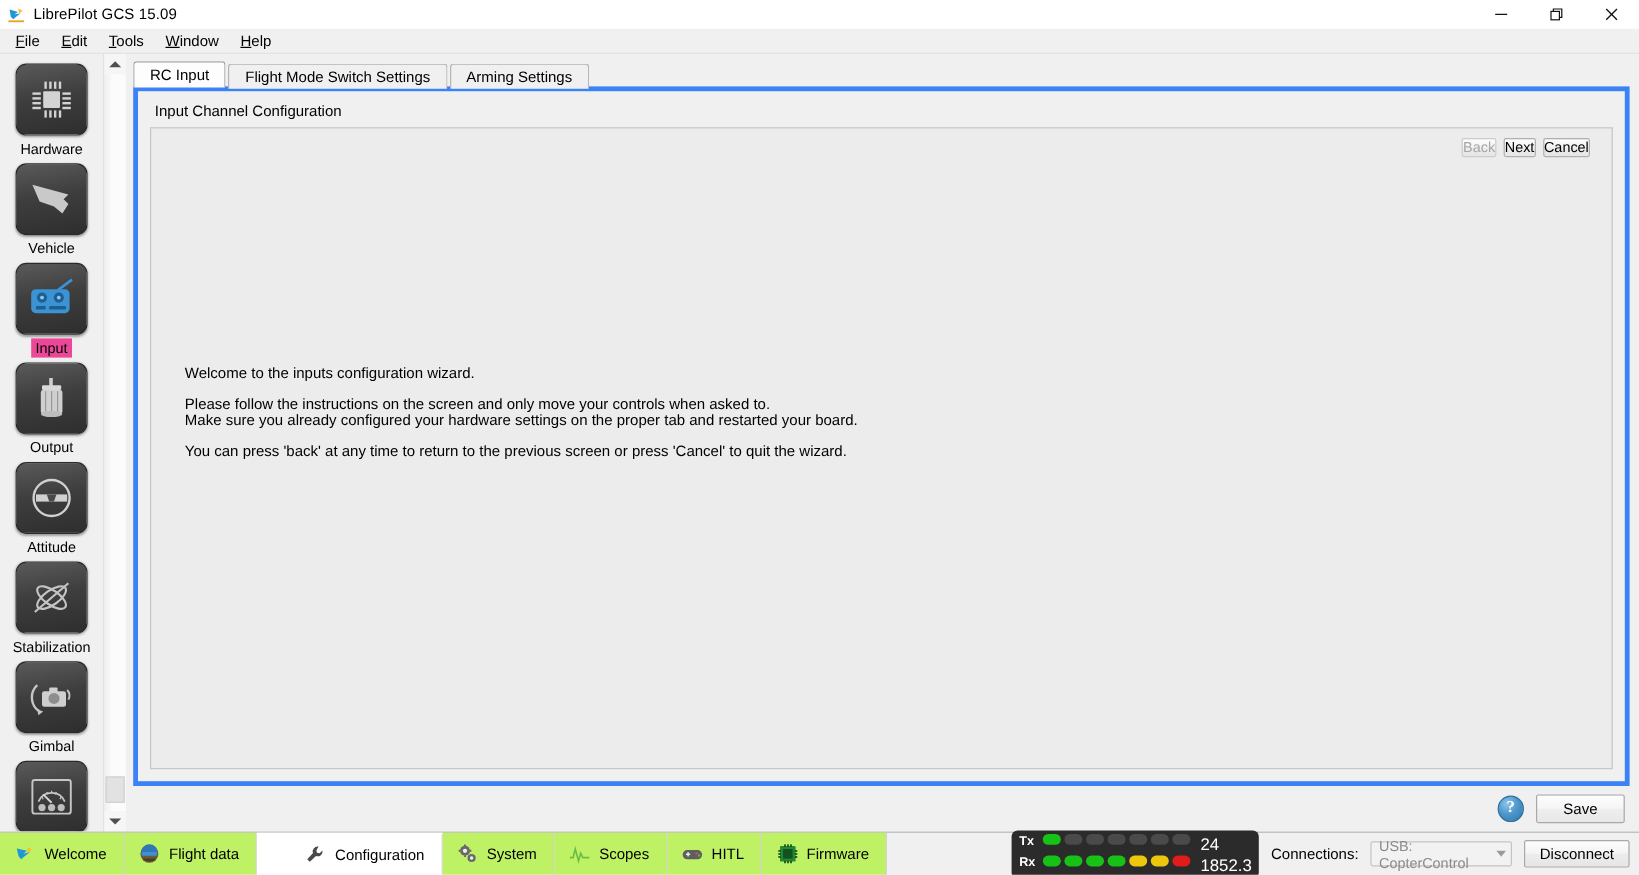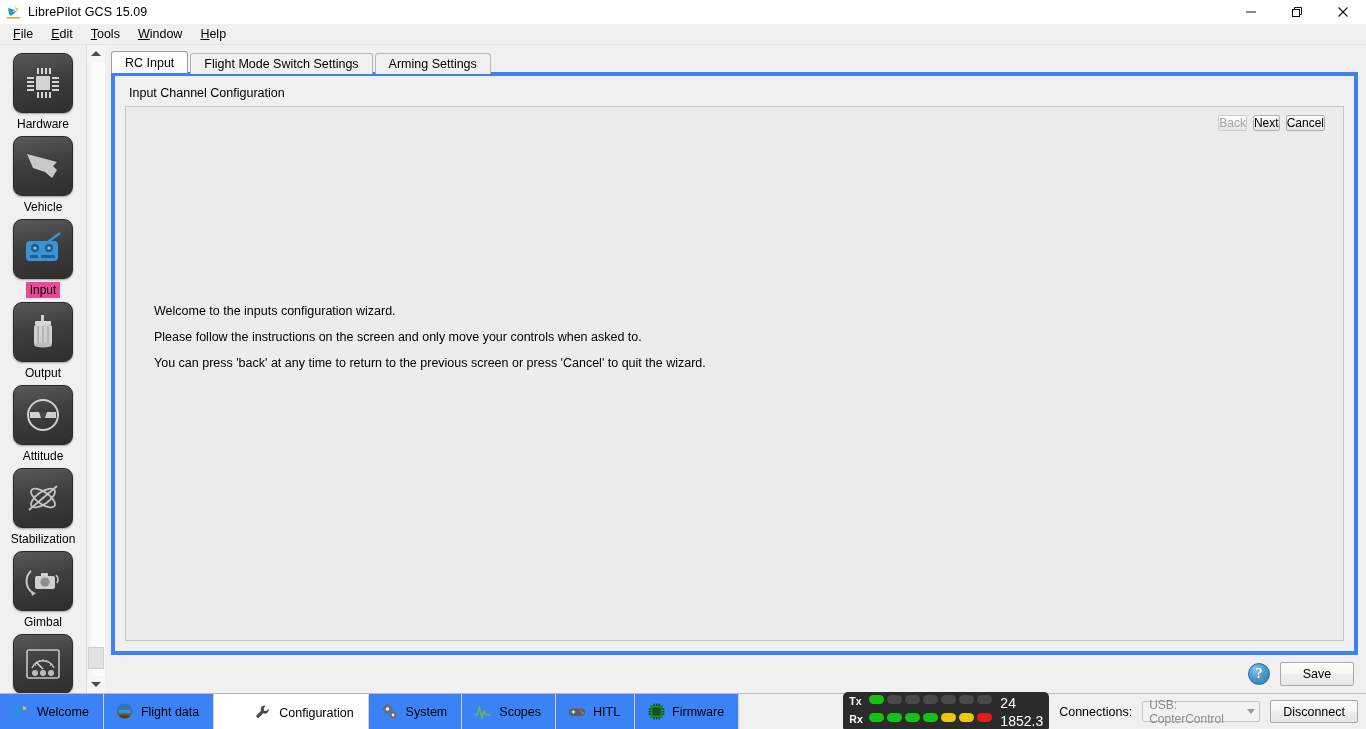--- a/index.html
+++ b/index.html
@@ -288,21 +288,21 @@
     display: flex;
     align-items: stretch;
     position: relative;
   }
   .tb-tabs { display: flex; align-items: stretch; }
   .tb-tab {
     display: flex; align-items: center;
     gap: 7px;
     padding: 0 14px 0 12px;
     border-right: 1px solid #d2d2d2;
-    background: #3b82f6;
+    background: #bef264;
     font-size: 12.5px;
   }
   .tb-tab.active {
     background: #ffffff;
     border-top: 2px solid #ffffff;
     padding-left: 40px;
   }
   .tb-ico { width: 18px; height: 18px; display: flex; align-items: center; justify-content: center; }
 
   .tb-right {
@@ -574,20 +574,21 @@
 
       <div class="tabpane">
         <div class="pane-title">Input Channel Configuration</div>
 
         <div class="wizard">
           <div class="wiz-body">
             <div class="wiz-text">
               <p>Welcome to the inputs configuration wizard.</p>
               <div class="wiz-gap"></div>
               <p>Please follow the instructions on the screen and only move your controls when asked to.</p>
+              <p>Make sure you already configured your hardware settings on the proper tab and restarted your board.</p>
               <div class="wiz-gap"></div>
               <p>You can press 'back' at any time to return to the previous screen or press 'Cancel' to quit the wizard.</p>
             </div>
           </div>
           <div class="wiz-buttons">
             <div class="wbtn disabled">Back</div>
             <div class="wbtn">Next</div>
             <div class="wbtn">Cancel</div>
           </div>
         </div>

